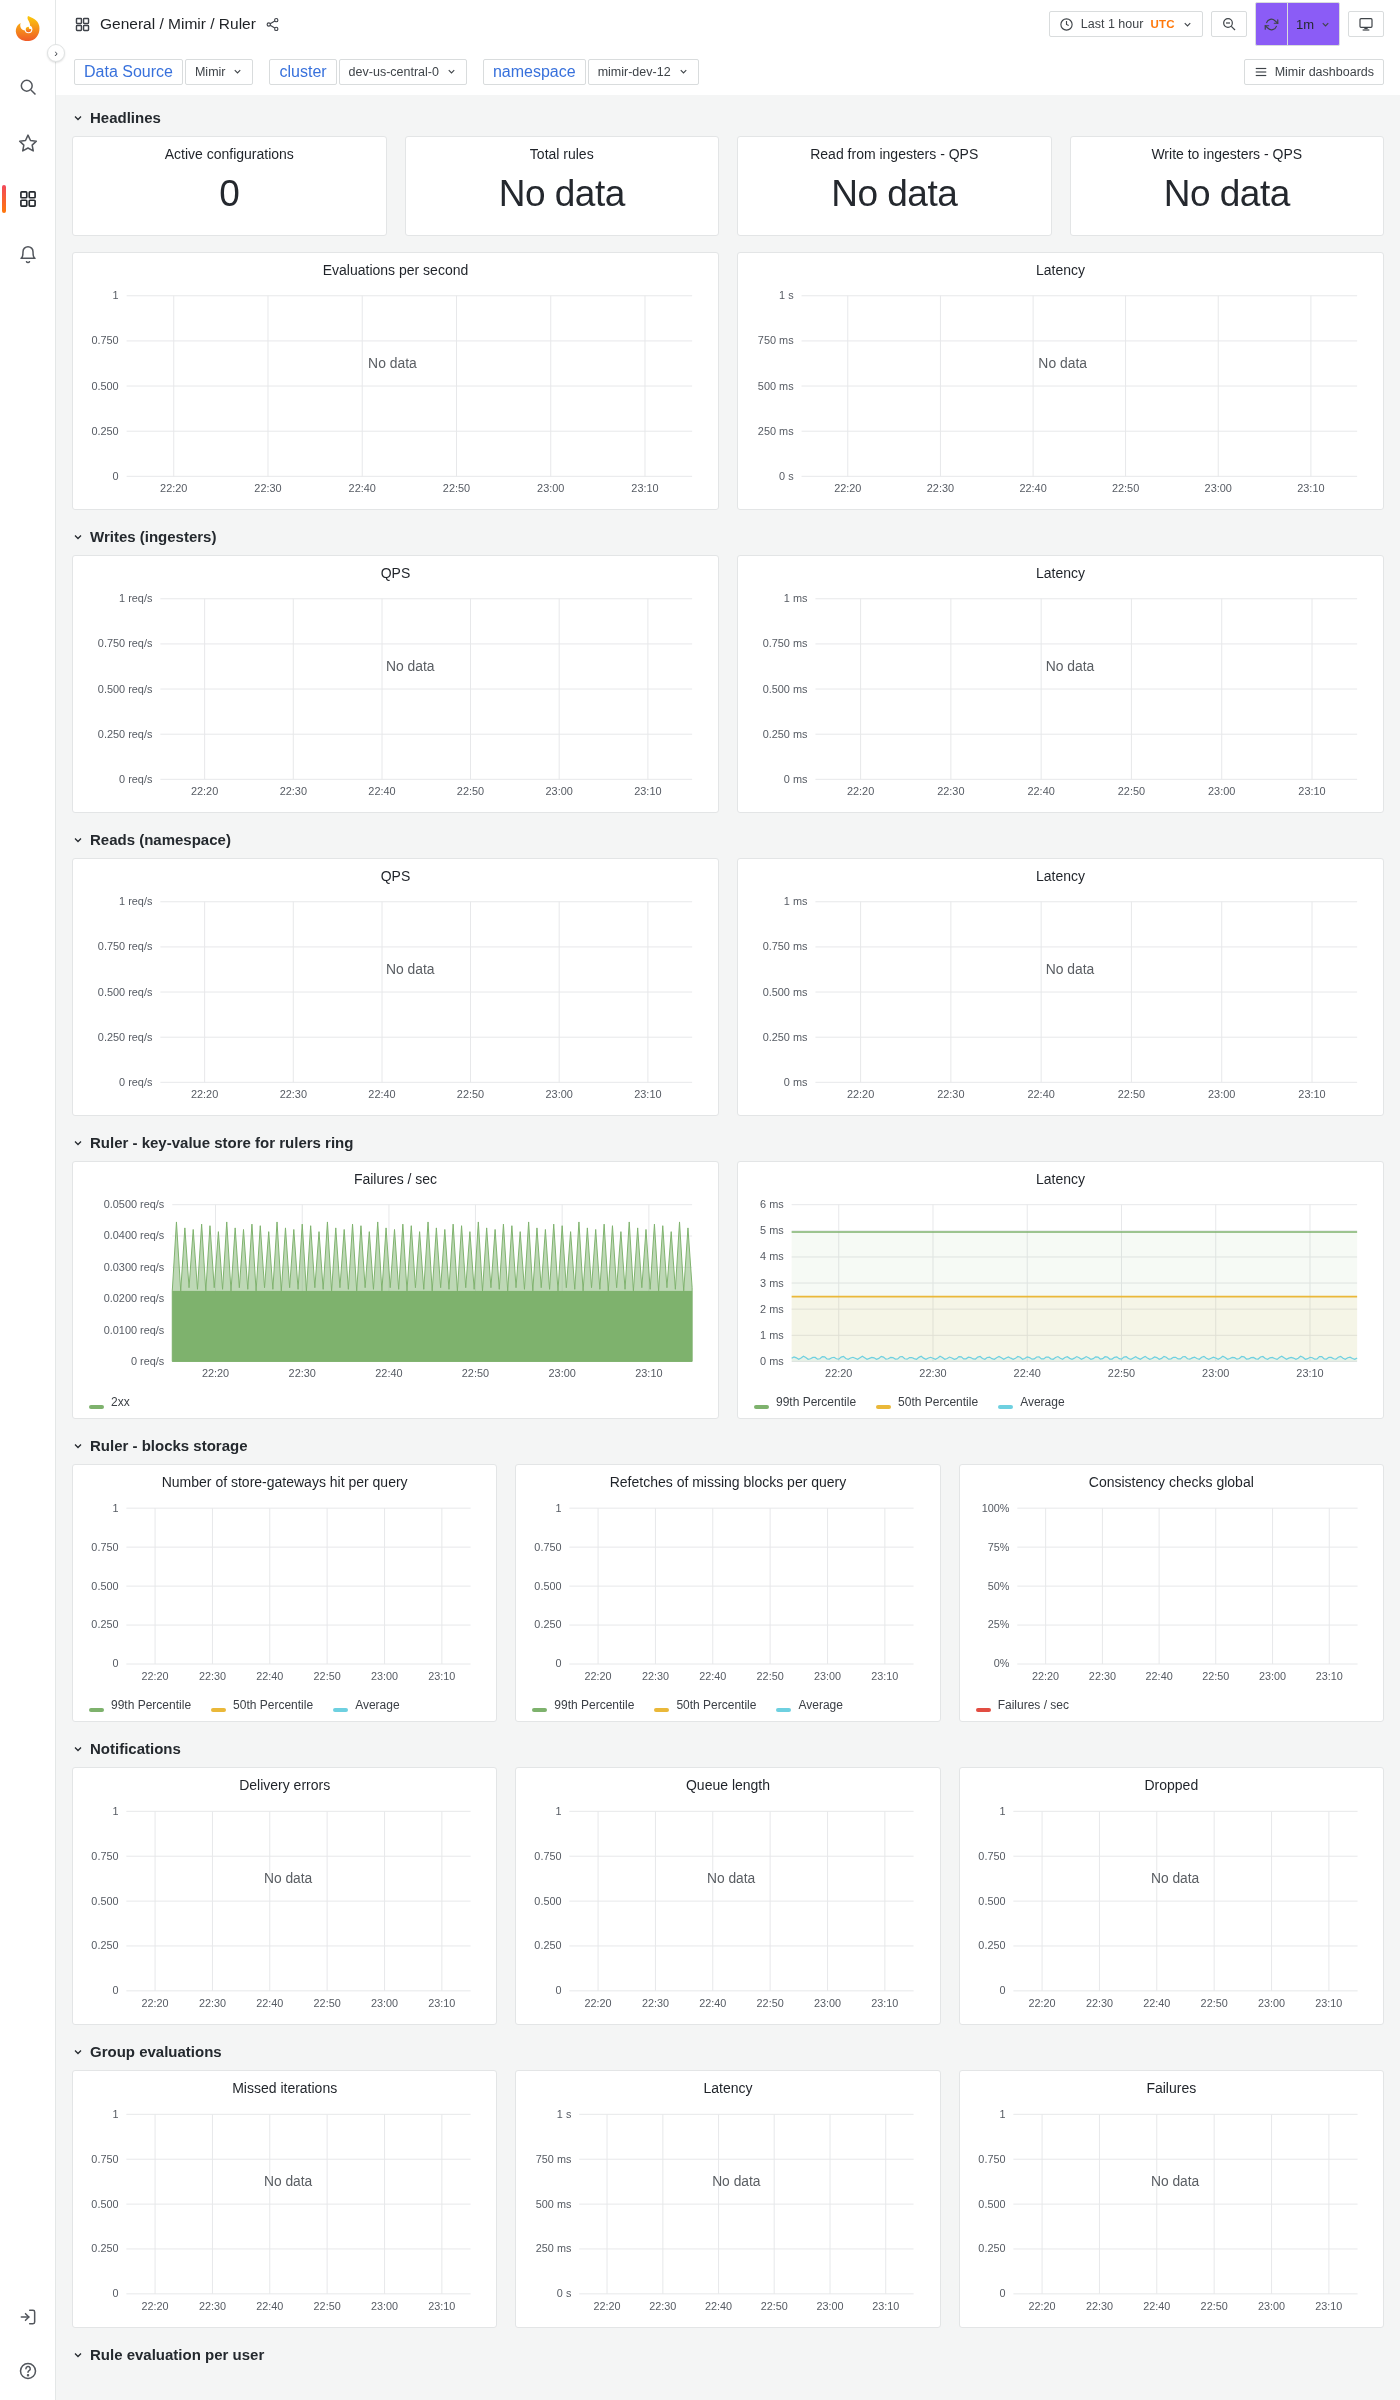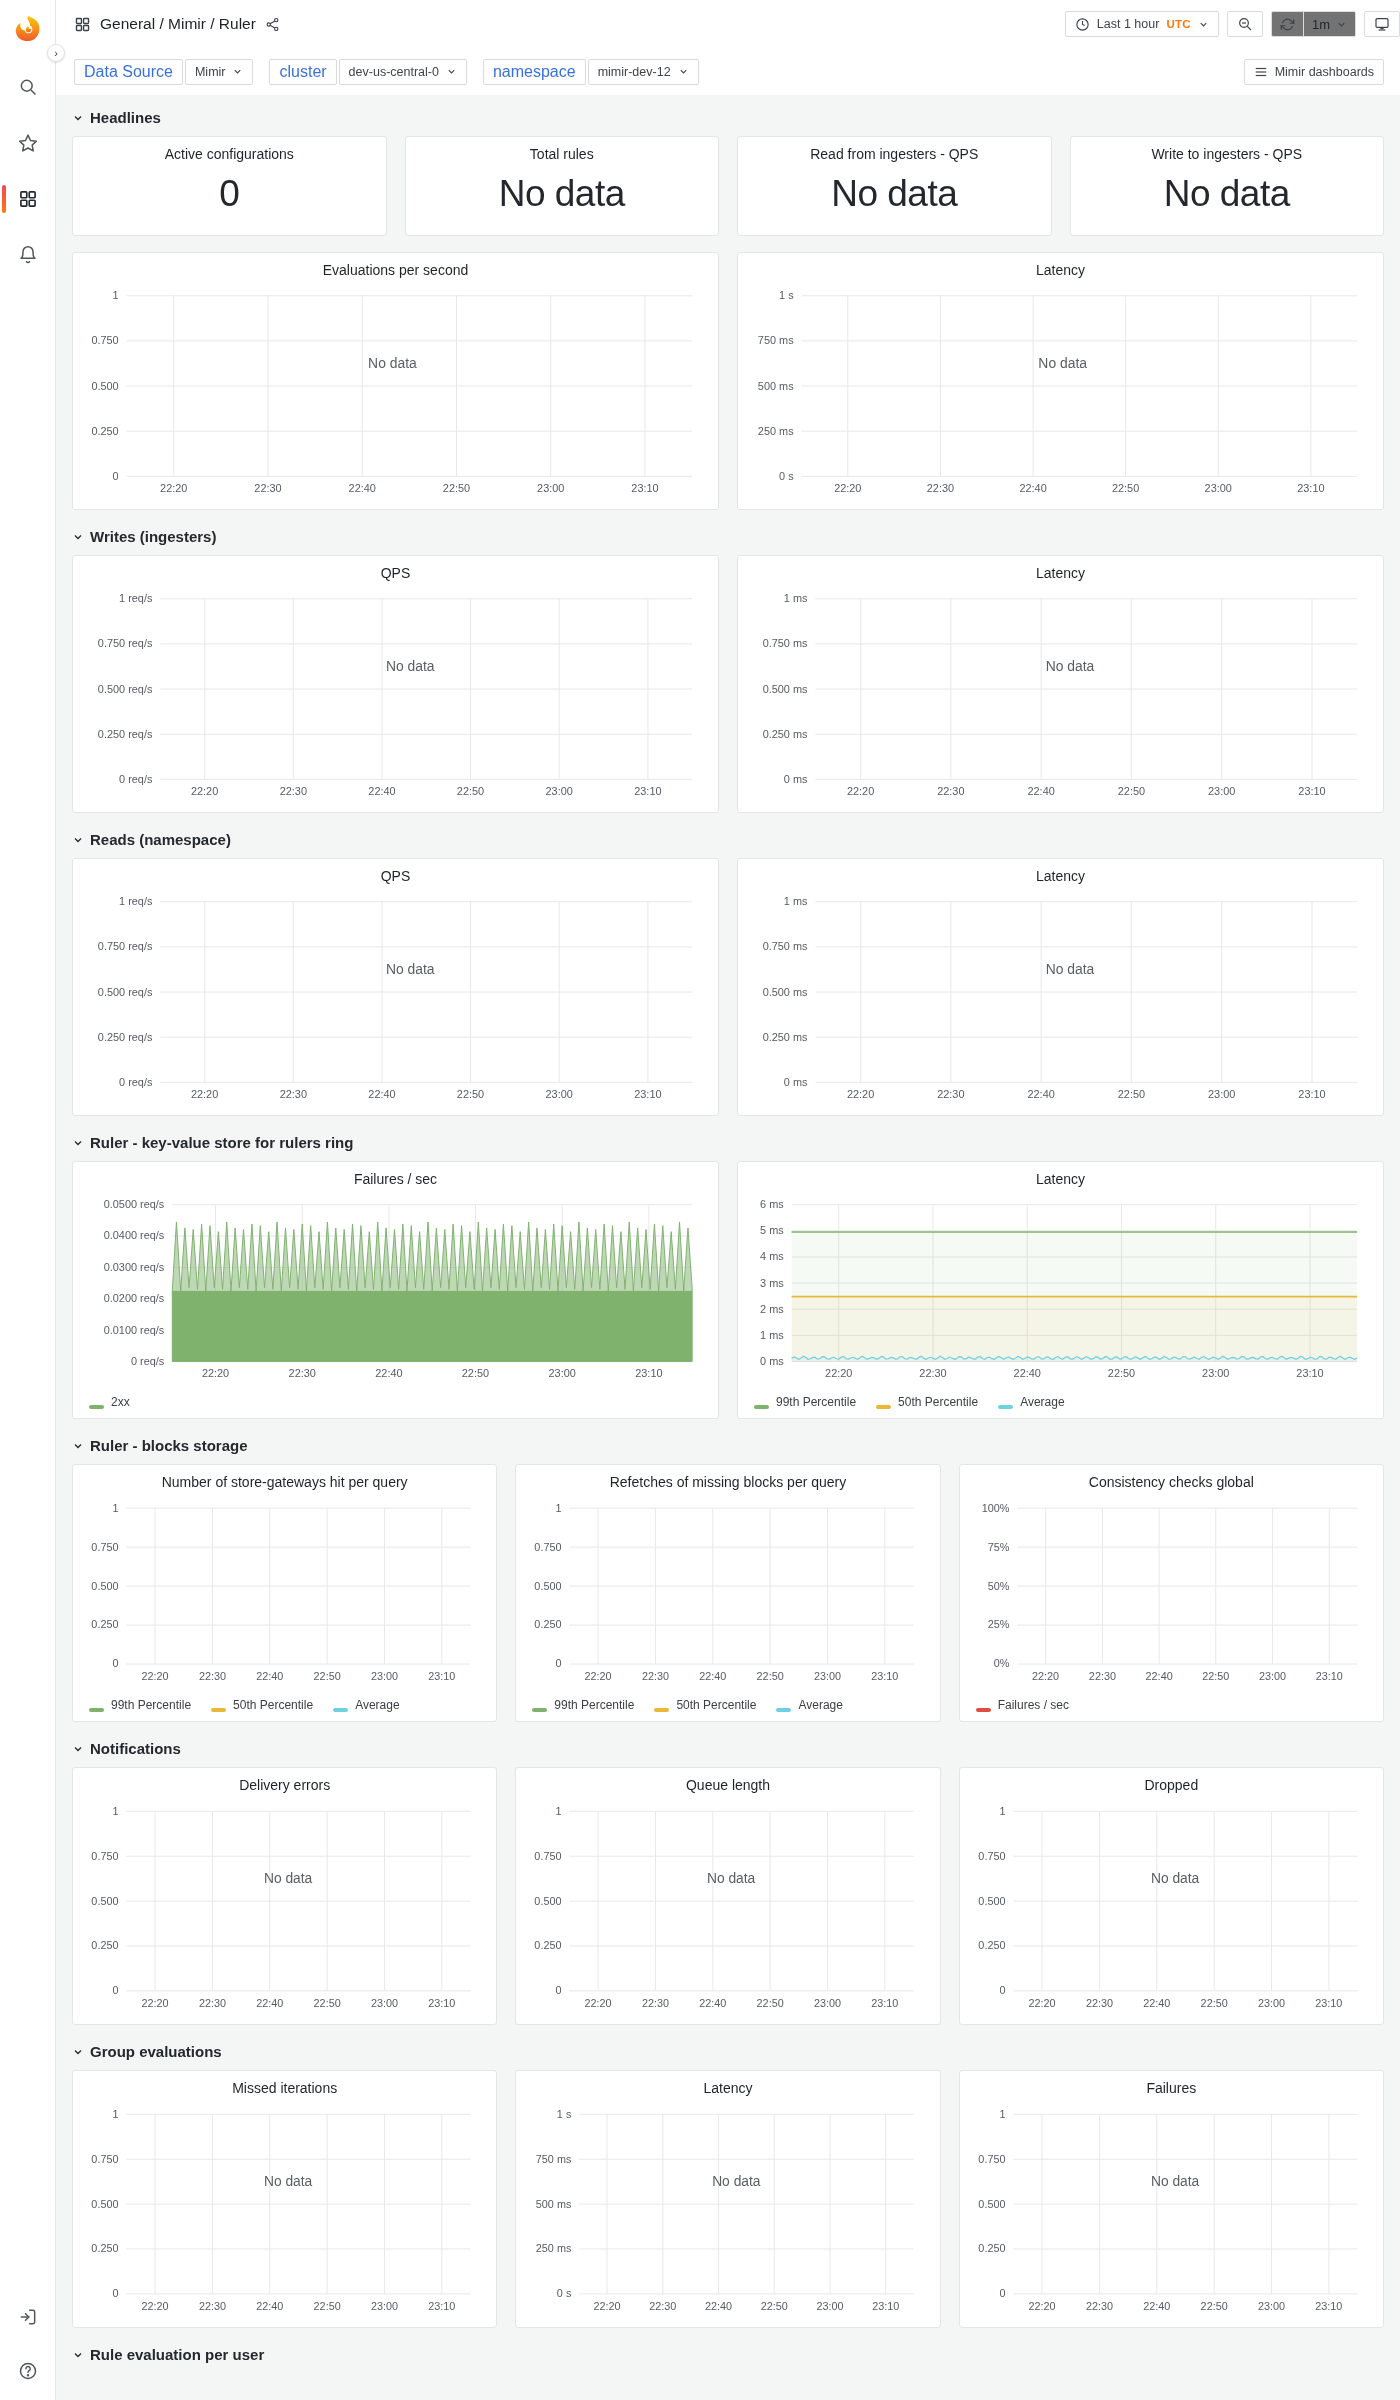--- a/index.html
+++ b/index.html
@@ -17,29 +17,29 @@
              background:linear-gradient(#f2495c,#ff780a); }
   .side-item.active svg { stroke:#24292e; }
   .side-bottom { position:absolute; bottom:14px; left:0; width:56px; display:flex; flex-direction:column; align-items:center; gap:24px; }
   .side-toggle { position:absolute; top:44px; left:47px; width:18px; height:18px; border-radius:50%;
              background:#fff; border:1px solid #dfe2e2; box-shadow:0 1px 2px rgba(0,0,0,.12);
              display:flex; align-items:center; justify-content:center; font-size:11px; color:#3e4249; cursor:pointer; z-index:30; }
 
   
   .main { margin-left:56px; }
   .topnav { background:#fff; }
-  .nav-row1 { height:48px; display:flex; align-items:center; justify-content:space-between; padding:0 0 0 18px; }
+  .nav-row1 { height:48px; display:flex; align-items:center; justify-content:space-between; padding:0 16px 0 18px; }
   .crumb { display:flex; align-items:center; gap:9px; }
   .crumb-title { font-size:15.5px; font-weight:500; color:#1f2226; }
   .tools { display:flex; align-items:center; gap:8px; }
   .btn { display:inline-flex; align-items:center; gap:7px; height:26px; padding:0 9px; background:#fff;
          border:1px solid #d9dcdd; border-radius:2px; color:#3f4449; font-size:12.5px; cursor:pointer; white-space:nowrap; }
   .btn svg { flex:0 0 auto; }
   .tz { color:#ff780a; font-weight:600; font-size:11.5px; letter-spacing:.3px; }
-  .btn-group { display:inline-flex; height:26px; border:1px solid #d9dcdd; border-radius:2px; background:#737373; }
+  .btn-group { display:inline-flex; height:44px; border:1px solid #d9dcdd; border-radius:2px; background:#8b5cf6; }
   .seg { display:inline-flex; align-items:center; gap:6px; padding:0 8px; cursor:pointer; }
   .seg + .seg { border-left:1px solid #d9dcdd; }
 
   .nav-row2 { height:47px; display:flex; align-items:center; justify-content:space-between; padding:0 16px 0 18px; }
   .vars { display:flex; align-items:center; gap:16px; }
   .vargroup { display:flex; align-items:center; gap:2px; }
   .varlabel { height:26px; display:flex; align-items:center; padding:0 9px; border:1px solid #d9dcdd; border-radius:2px;
               background:#fff; color:#3871dc; font-size:16px; cursor:pointer; }
   .varvalue { height:26px; display:flex; align-items:center; gap:7px; padding:0 9px; border:1px solid #d9dcdd;
               border-radius:2px; background:#fff; color:#3f4449; font-size:12.5px; cursor:pointer; }

